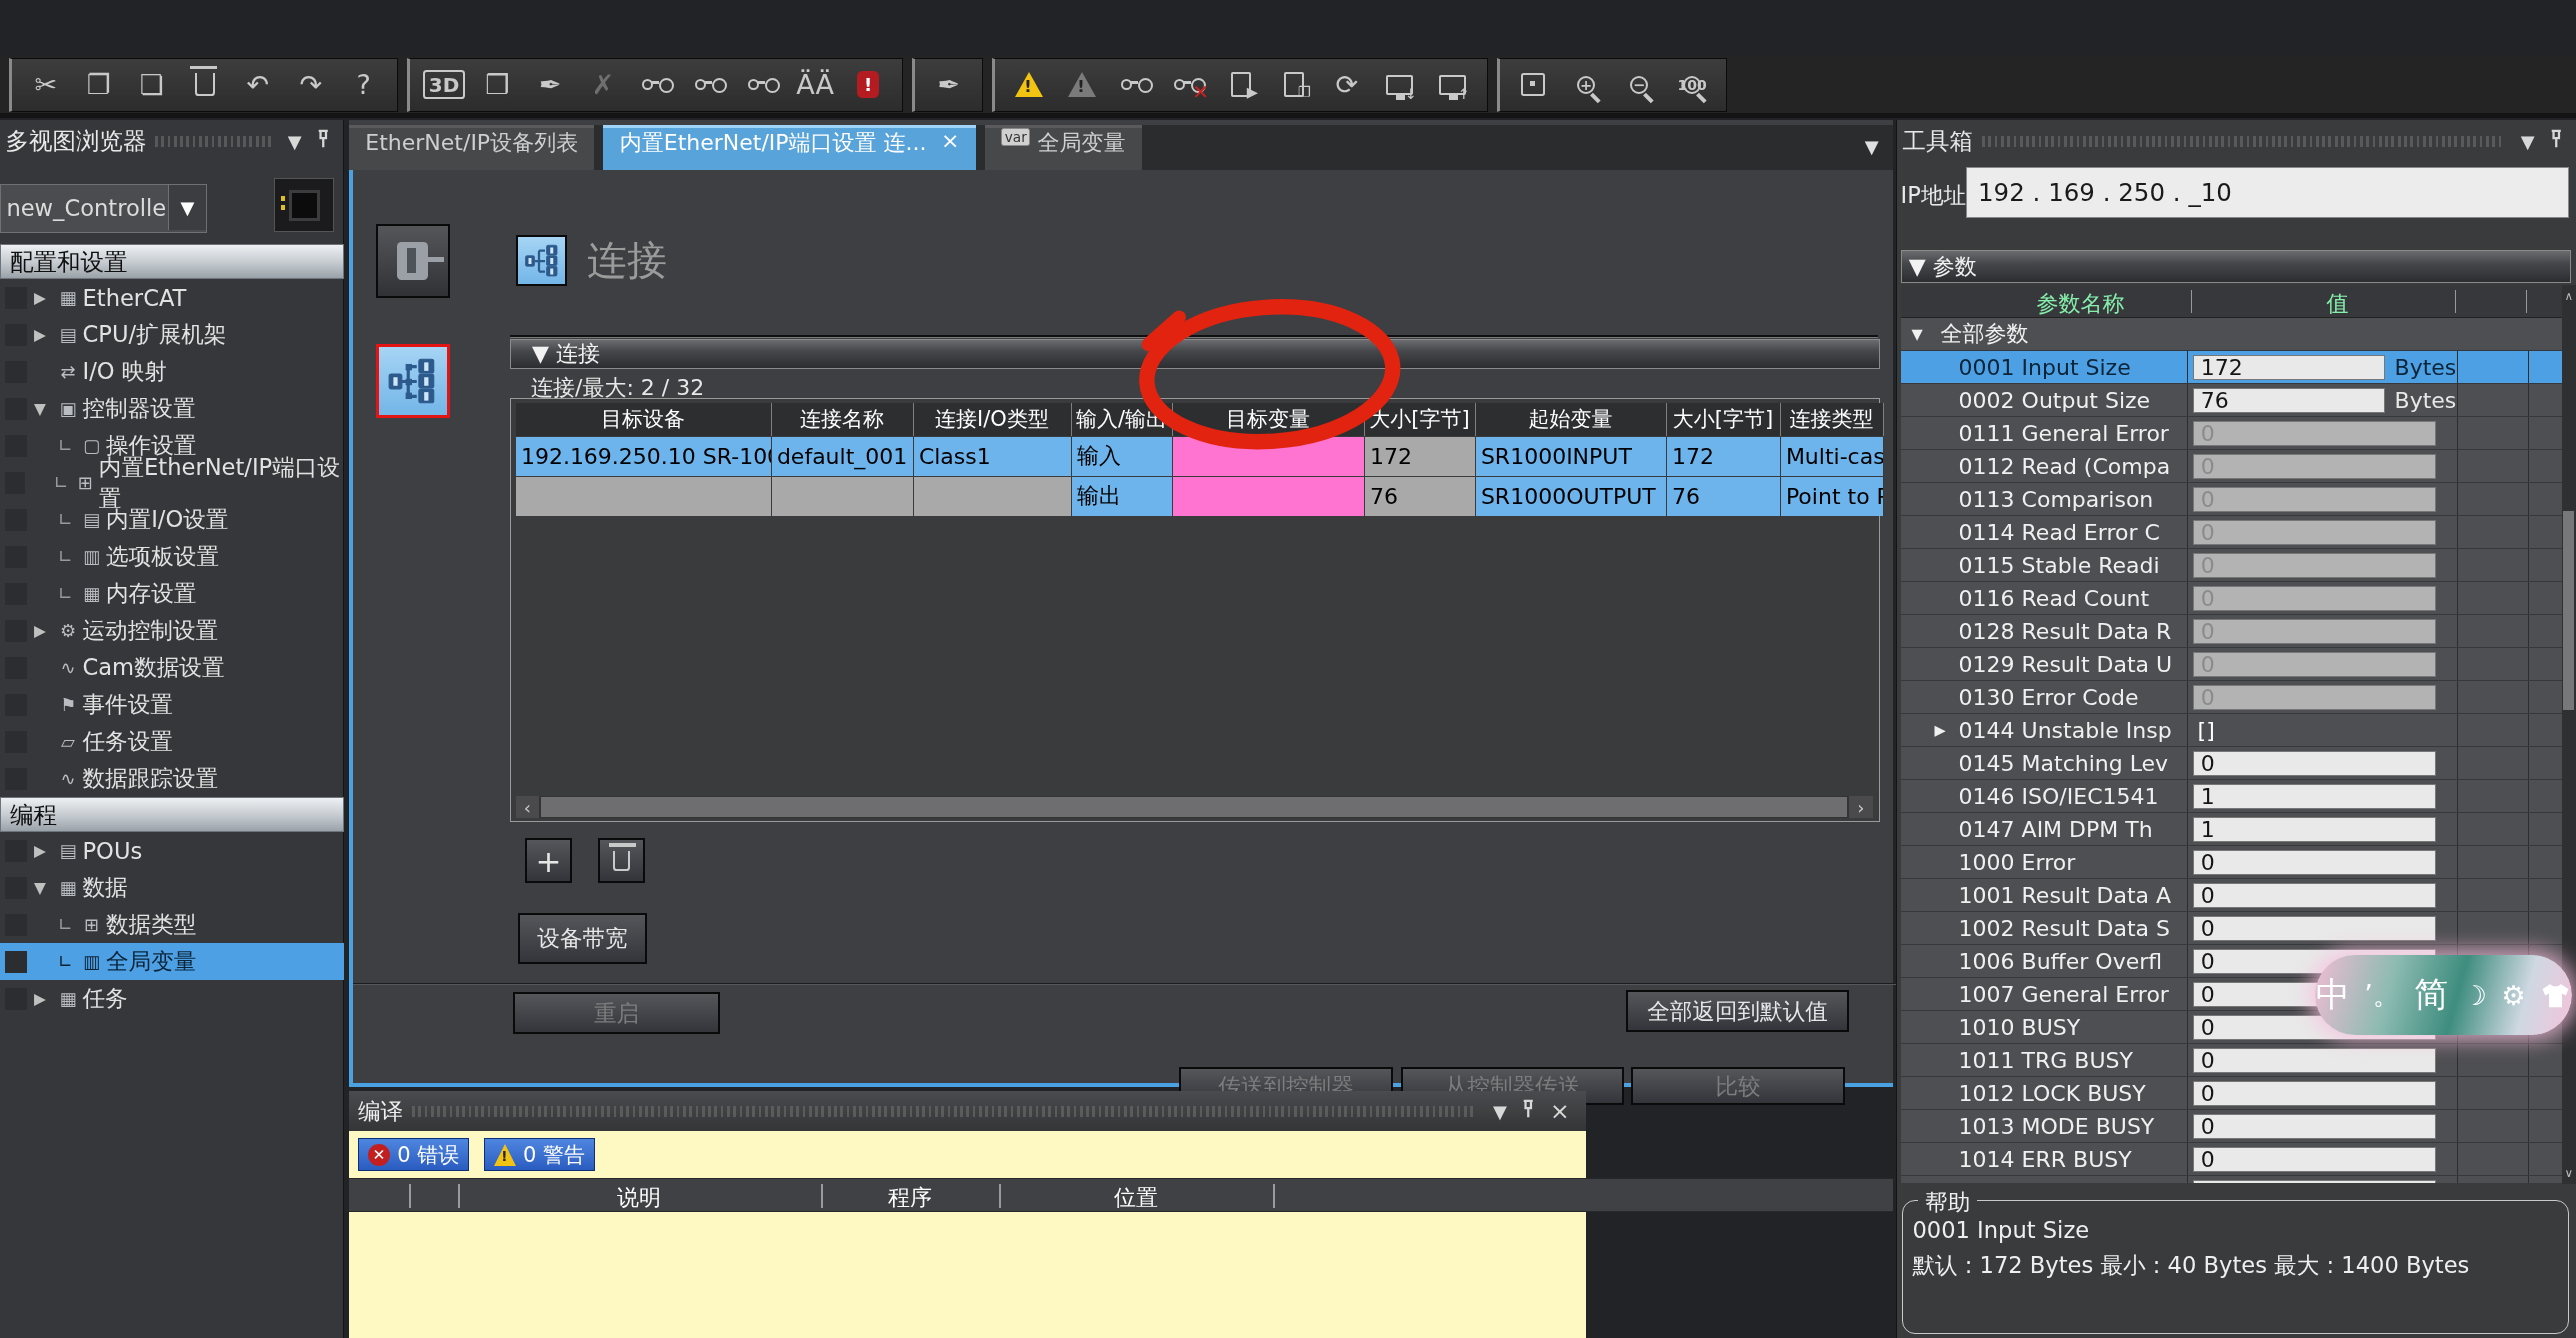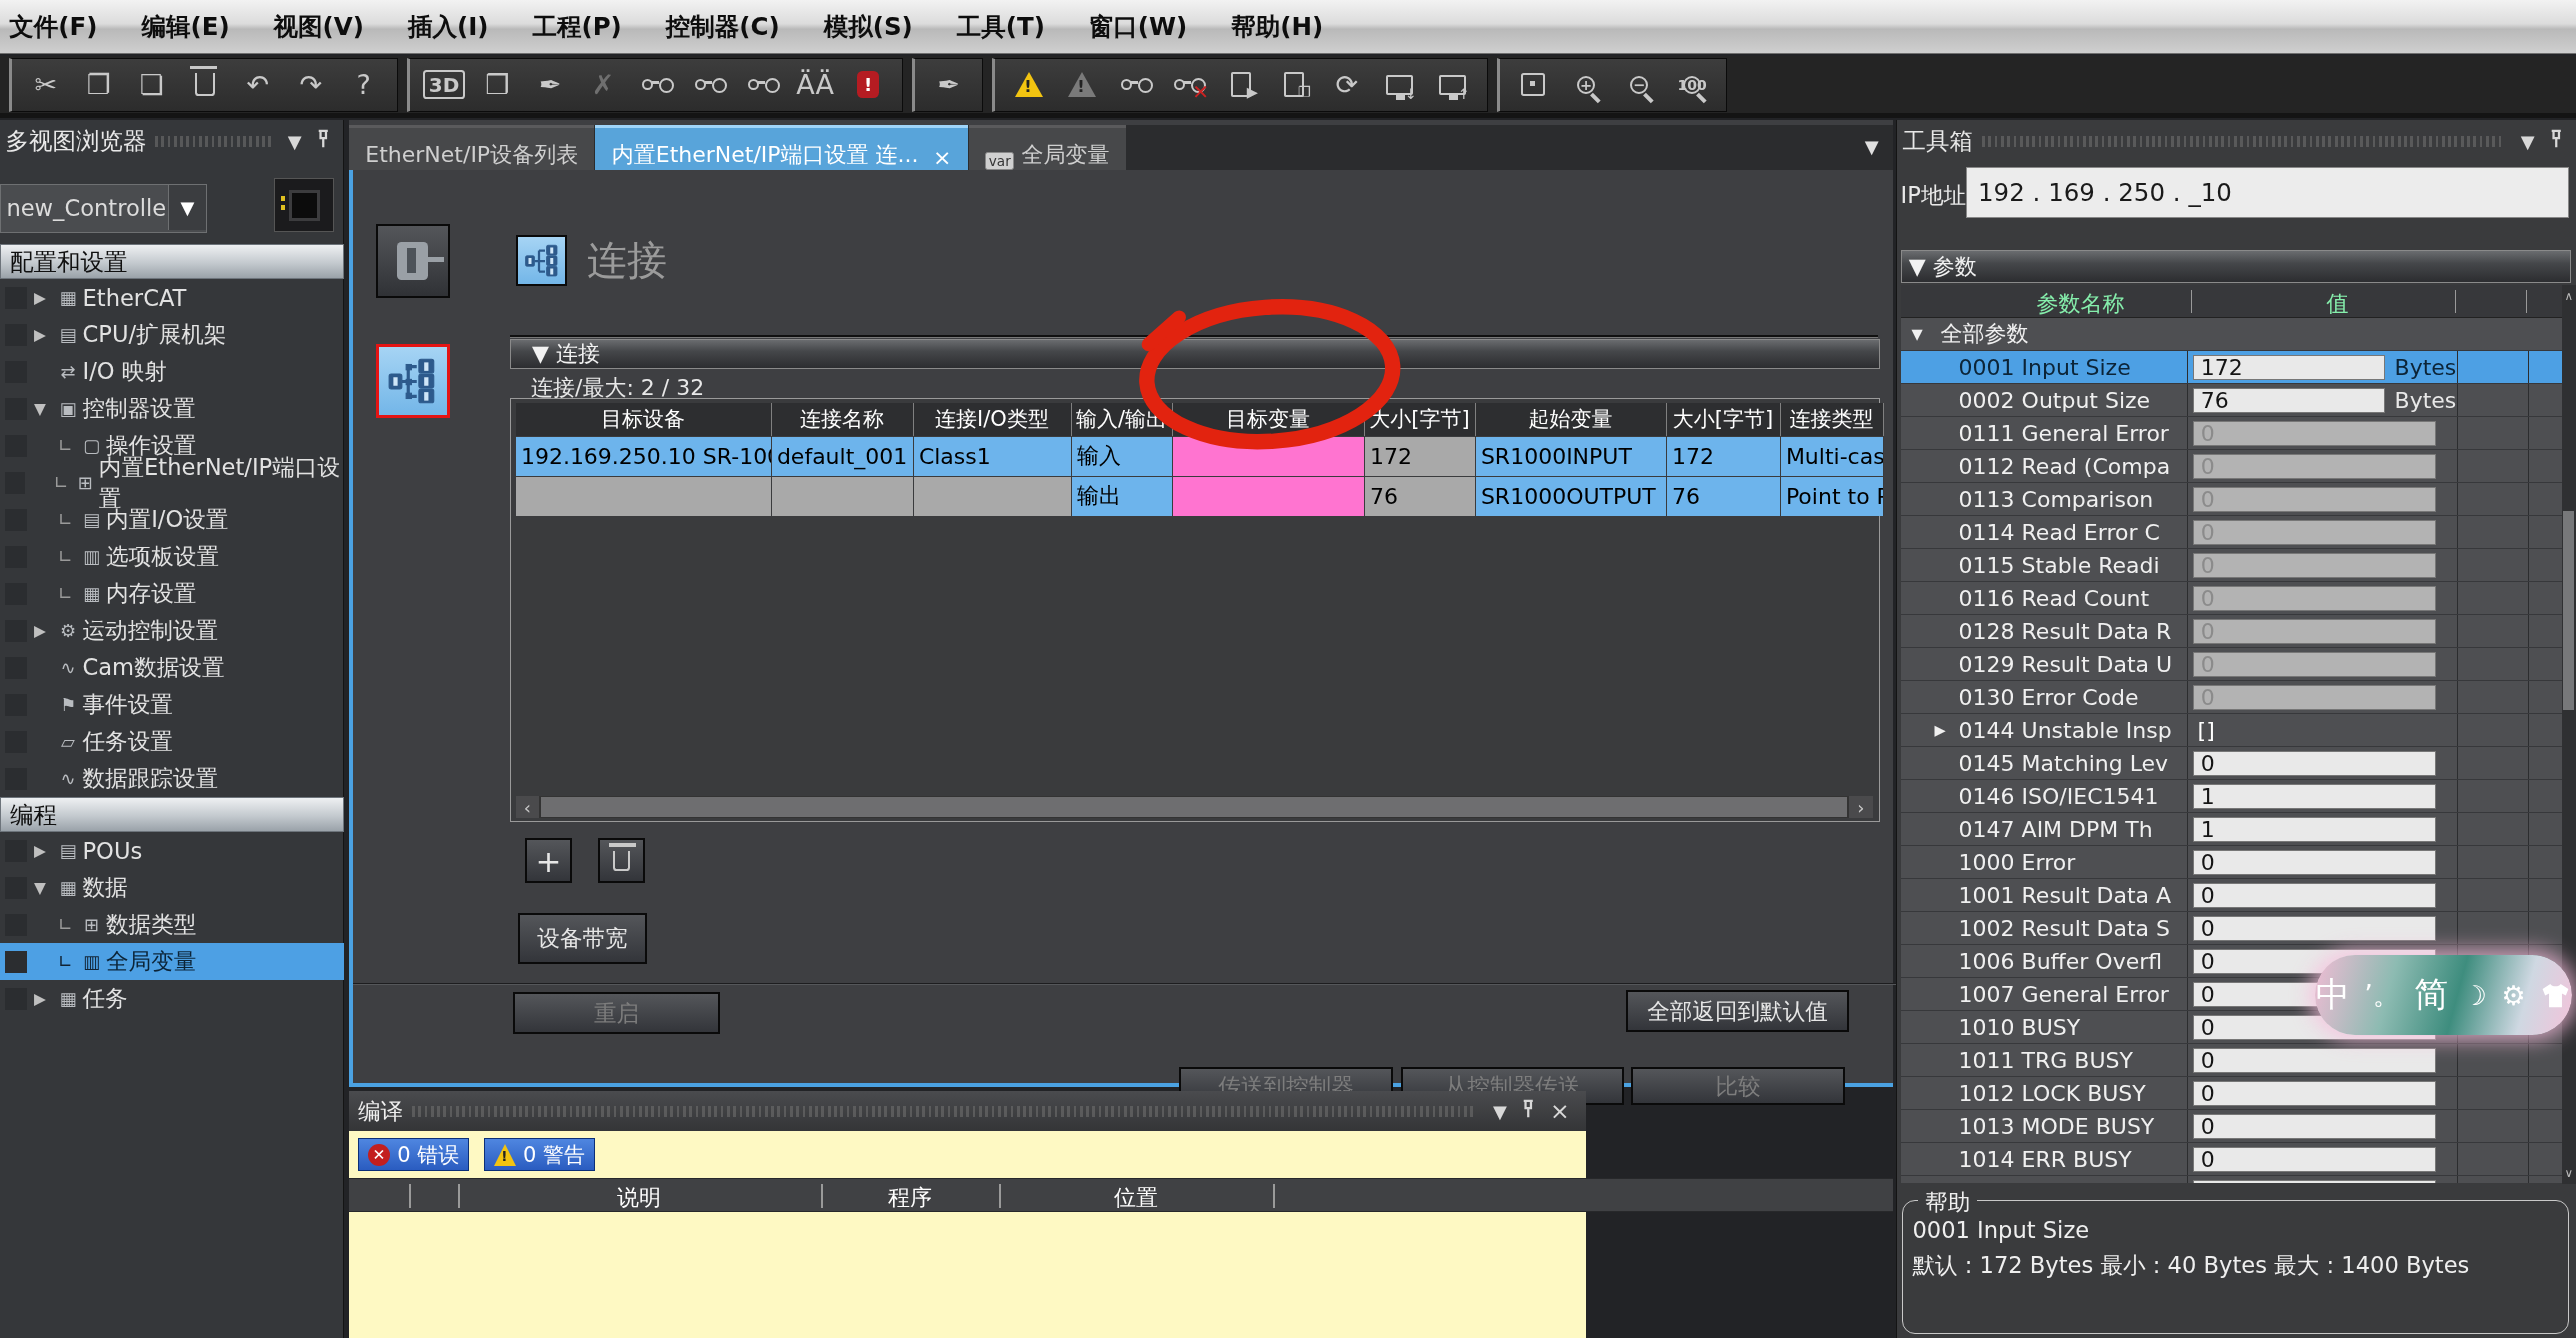--- a/index.html
+++ b/index.html
@@ -69,22 +69,22 @@
   .trow .gutter { width:22px; height:22px; background:#2b2d30; margin-left:4.5px; }
   .trow .arr { width:27px; text-align:center; color:#c0c0c0; font-size:15.4px; }
   .trow .elbow { color:#9a9a9a; font-size:18px; width:23.5px; text-align:center; }
   .trow .tico { color:#b9bcc0; font-size:18px; width:29px; text-align:center; }
   .trow.sel { background:#4da0e4; color:#0c2437; }
   .trow.sel .tico, .trow.sel .elbow { color:#123; }
 
   
   #main { position:absolute; left:349px; top:120px; width:1544px; height:960px; background:#3e3f42; }
   #tabbar { position:absolute; left:0; top:4.5px; width:1544px; height:45px; background:#2b2c2e; display:flex; }
-  .tab { height:45px; display:flex; align-items:flex-end; padding:0 16.3px; font-size:22px; color:#cfcfcf;
-    background:#47484a; margin-right:1px; border-top:3.6px solid #5a5a5c; }
+  .tab { height:45px; display:flex; align-items:flex-start; padding:0 16.3px; font-size:22px; color:#cfcfcf;
+    background:#47484a; margin-right:9px; border-top:3.6px solid #5a5a5c; }
   .tab.active { background:#58a4da; color:#fff; border-top:3.6px solid #9fd4f8; }
   .tab .close { margin-left:14.5px; font-size:22px; color:#fff; }
   .varbadge { font-size:13.6px; color:#333; background:#d0d0d0; border:0.9px solid #888; border-radius:2.7px;
     padding:0 2.7px; margin-right:7.2px; }
   #tab-dd { position:absolute; right:14.5px; top:16.3px; color:#e0e0e0; font-size:18px; }
   #content { position:absolute; left:0; top:50px; width:1544px; height:917px; background:#3e3f42;
     border-left:4.5px solid #4ba2e2; border-bottom:4.5px solid #4ba2e2; }
 
   .strip-btn { position:absolute; width:74px; height:74px; border:2.7px solid #0a0a0a;
     background:linear-gradient(180deg,#54565a 0%,#303236 100%); display:flex; align-items:center; justify-content:center; }
@@ -178,32 +178,20 @@
     background:linear-gradient(105deg,#f0bcd4 0%,#8dbbb2 30%,#3e8d7e 55%,#cfd8e2 80%,#f3c3da 100%);
     box-shadow:0 0 20px 5.4px rgba(248,188,220,.75); display:flex; align-items:center; justify-content:center; gap:14.5px;
     color:#fff; font-size:34px; }
   #ime-pill .small { font-size:27px; }
 </style>
 </head>
 <body>
 
 <div id="app">
 
-  <div id="menubar">
-      <div class="menu-item">文件(F)</div>
-      <div class="menu-item">编辑(E)</div>
-      <div class="menu-item">视图(V)</div>
-      <div class="menu-item">插入(I)</div>
-      <div class="menu-item">工程(P)</div>
-      <div class="menu-item">控制器(C)</div>
-      <div class="menu-item">模拟(S)</div>
-      <div class="menu-item">工具(T)</div>
-      <div class="menu-item">窗口(W)</div>
-      <div class="menu-item">帮助(H)</div>
-    </div>
 
   <div id="toolbar">
       <div class="tgroup">
         <div class="tbtn">✂</div>
         <div class="tbtn">❐</div>
         <div class="tbtn">❏</div>
         <div class="tbtn">
           <span class="ic-trash"></span>
         </div>
         <div class="tbtn">↶</div>

